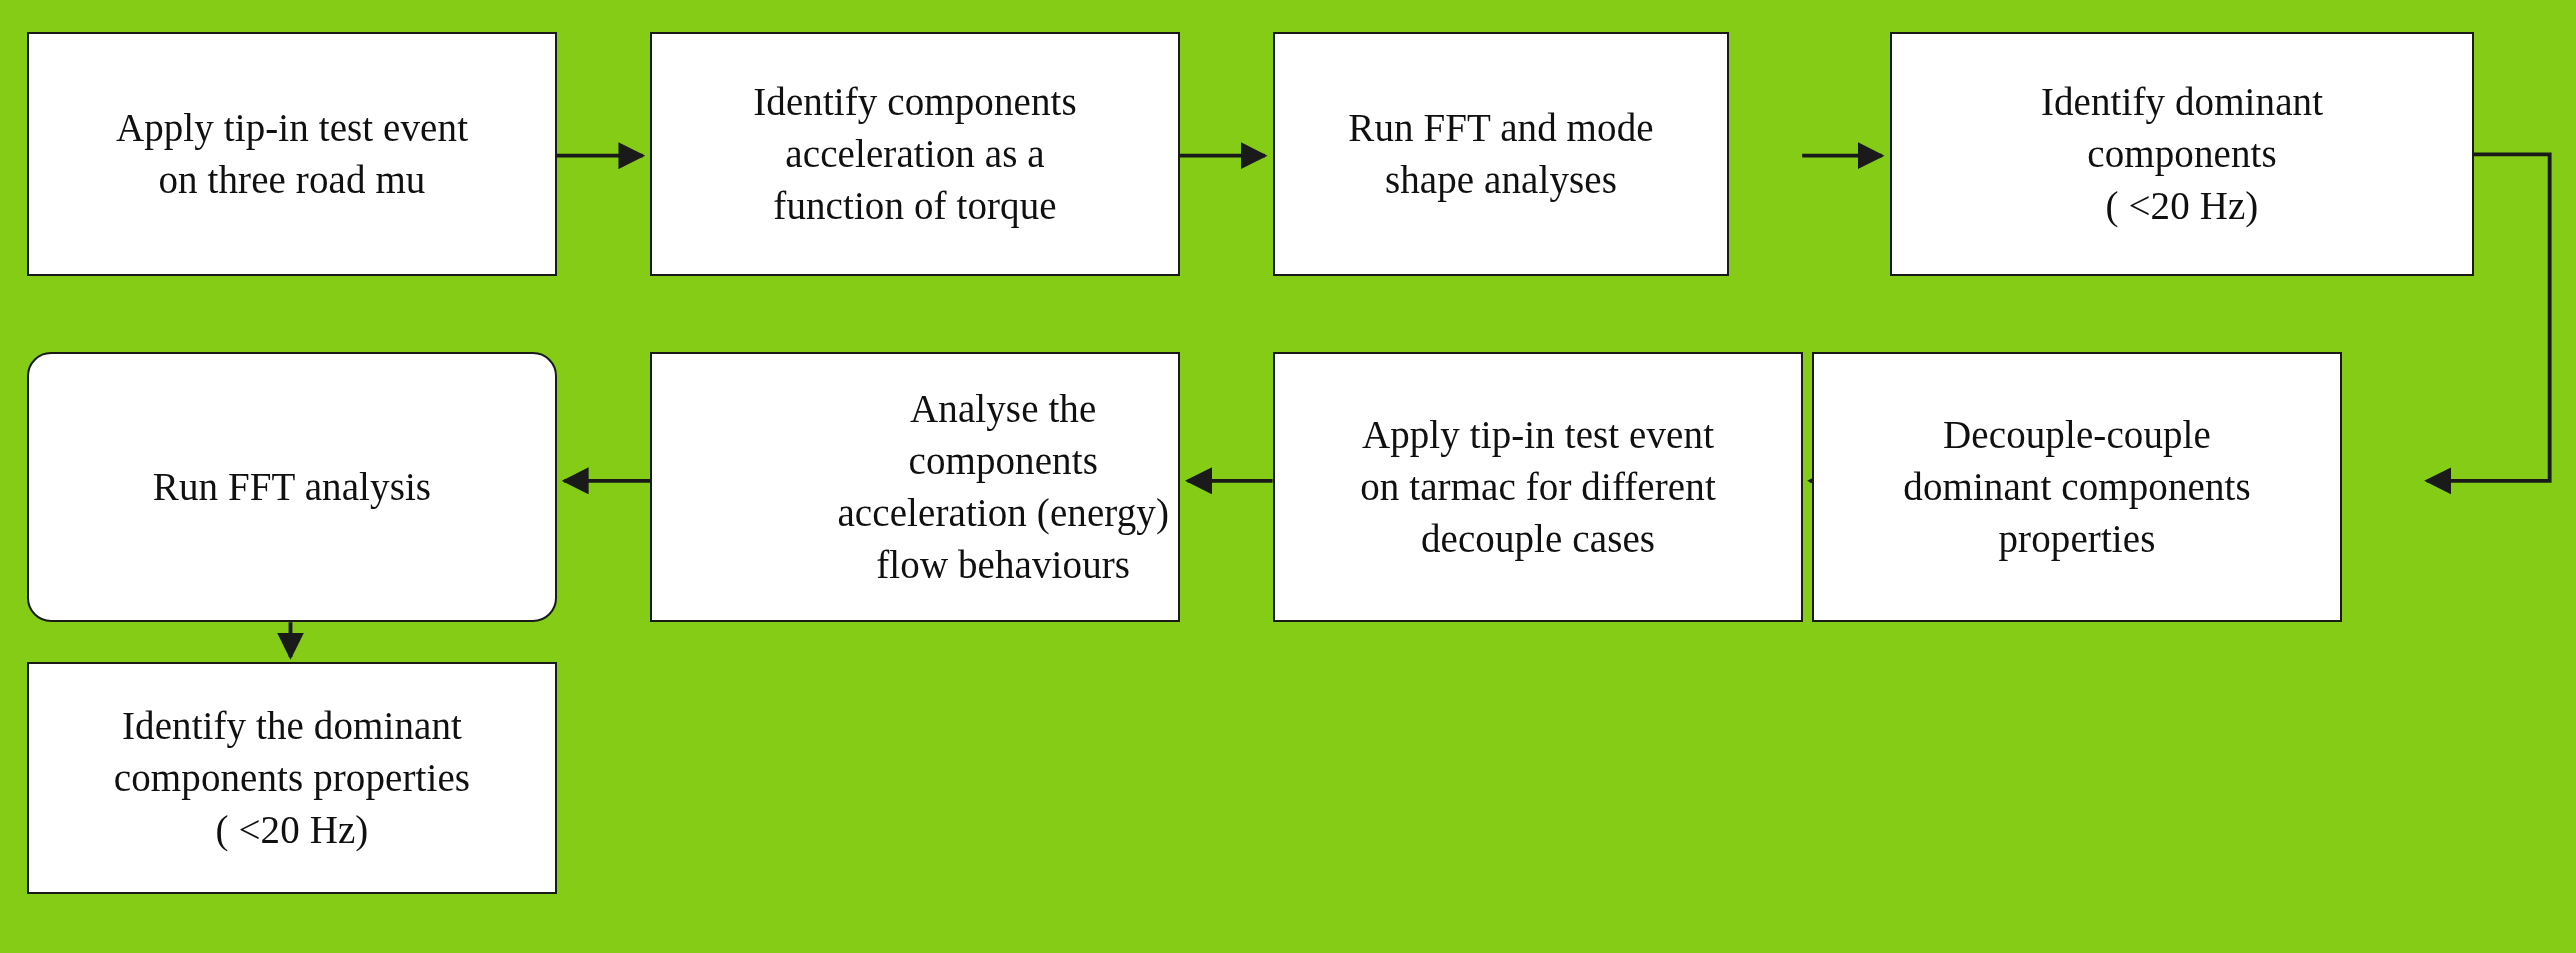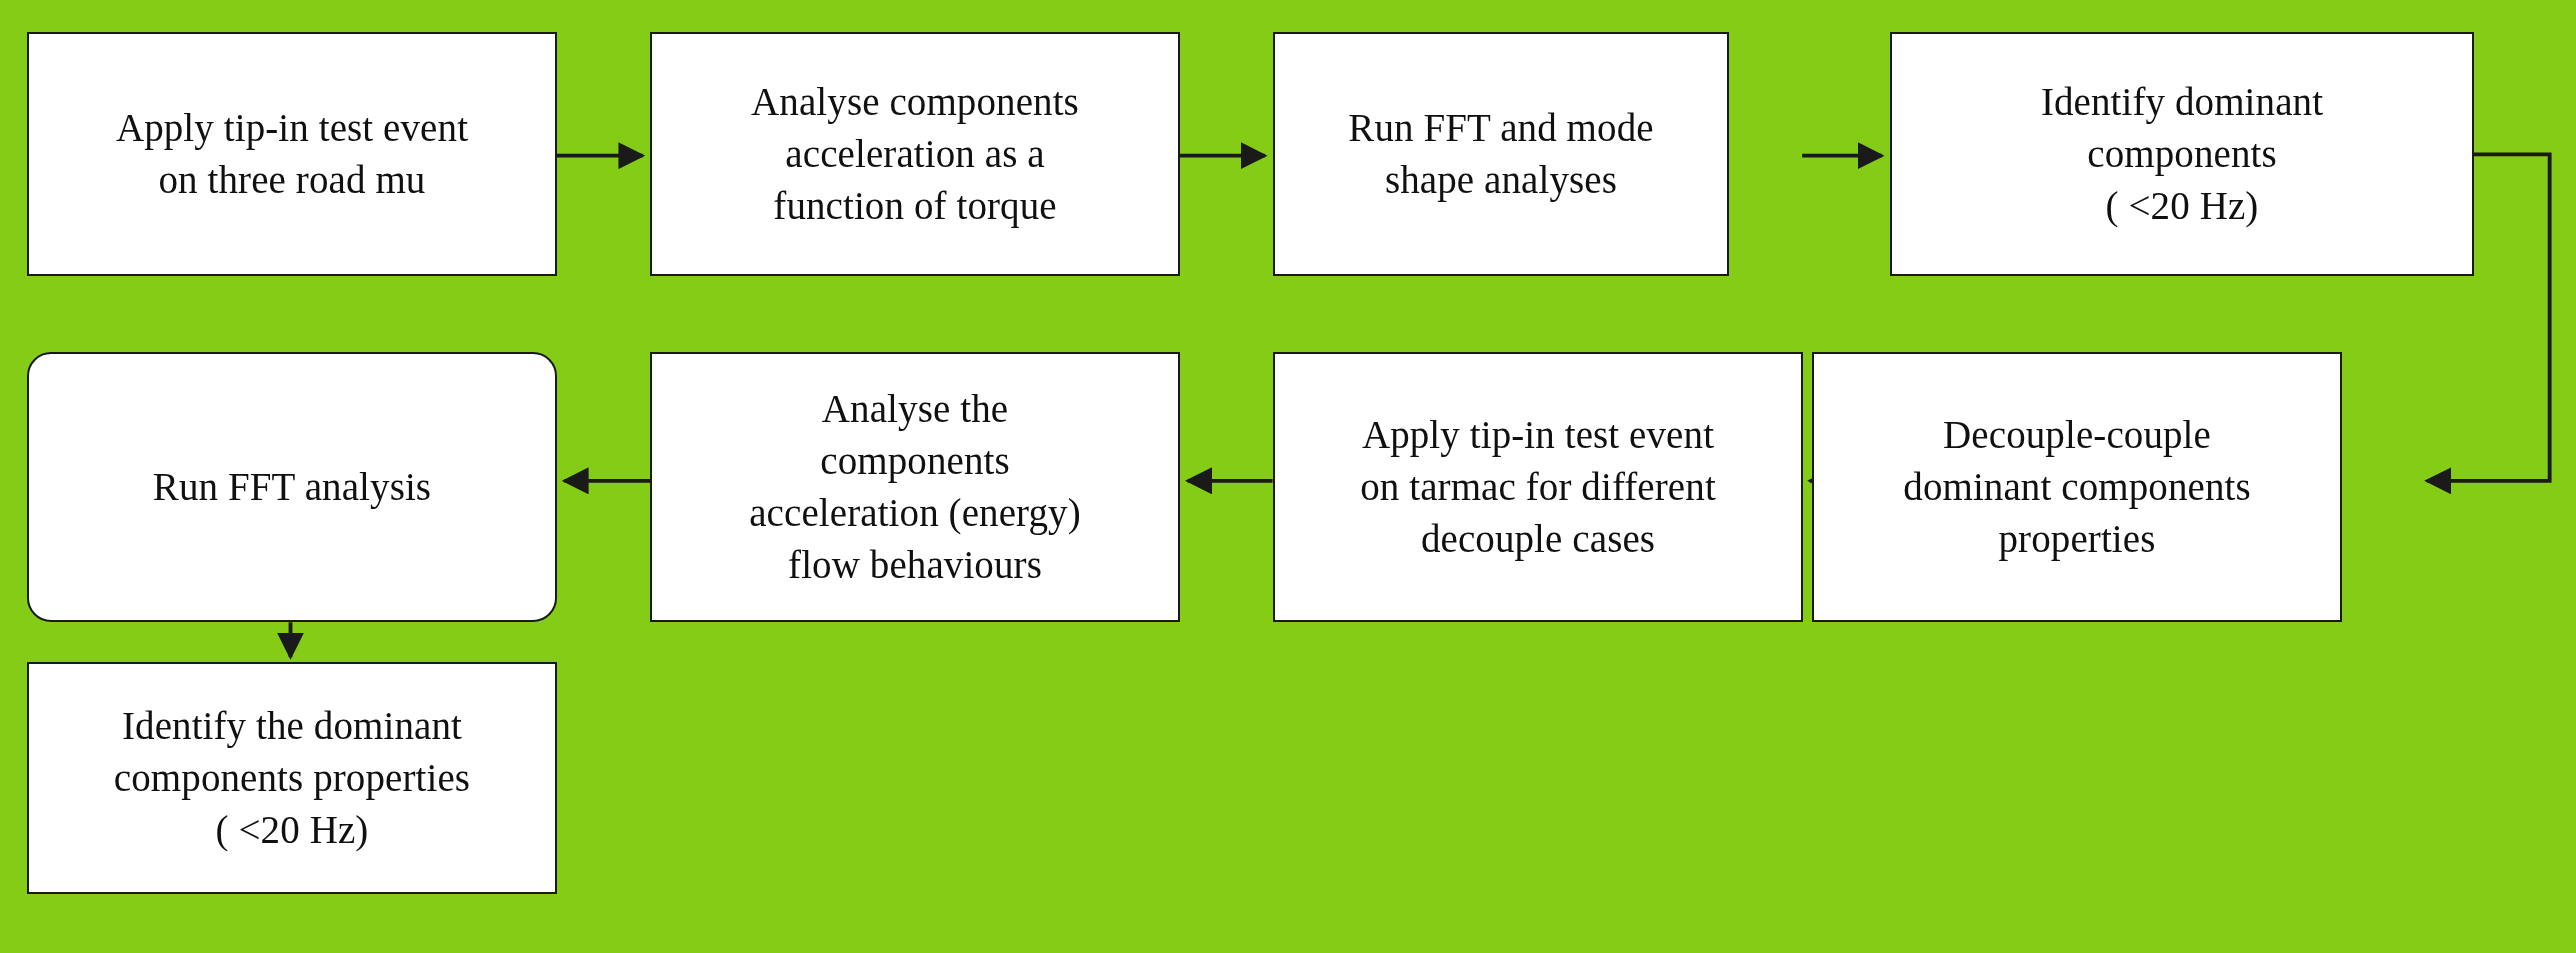--- a/index.html
+++ b/index.html
@@ -65,21 +65,21 @@
         <polyline points="452,968 452,1022" marker-end="url(#arrow-right)" stroke="#1a1a1a" stroke-width="6" fill="none"></polyline>
       </g>
   </svg>
 
   <div id="node-layer">
       <div class="node" style="left: 27px; top: 32px; width: 530px; height: 244px;">
         <span class="label">Apply tip-in test event
 on three road mu</span>
       </div>
       <div class="node" style="left: 650px; top: 32px; width: 530px; height: 244px;">
-        <span class="label">Analyse components
+        <span class="label">Identify components
 acceleration as a
 function of torque</span>
       </div>
       <div class="node" style="left: 1273px; top: 32px; width: 456px; height: 244px;">
         <span class="label">Run FFT and mode
 shape analyses</span>
       </div>
       <div class="node" style="left: 1890px; top: 32px; width: 584px; height: 244px;">
         <span class="label">Identify dominant
 components
@@ -88,21 +88,21 @@
       <div class="node" style="left: 1812px; top: 352px; width: 530px; height: 270px;">
         <span class="label">Decouple-couple
 dominant components
 properties</span>
       </div>
       <div class="node" style="left: 1273px; top: 352px; width: 530px; height: 270px;">
         <span class="label">Apply tip-in test event
 on tarmac for different
 decouple cases</span>
       </div>
-      <div class="node" style="left: 650px; top: 352px; width: 530px; height: 270px;">
+      <div class="node" style="left: 650px; top: 352px; width: 530px; height: 270px; justify-content: flex-end;">
         <span class="label">Analyse the
 components
 acceleration (energy)
 flow behaviours</span>
       </div>
       <div class="node" style="left: 27px; top: 352px; width: 530px; height: 270px; border-radius: 24px;">
         <span class="label">Run FFT analysis</span>
       </div>
       <div class="node" style="left: 27px; top: 662px; width: 530px; height: 232px;">
         <span class="label">Identify the dominant

